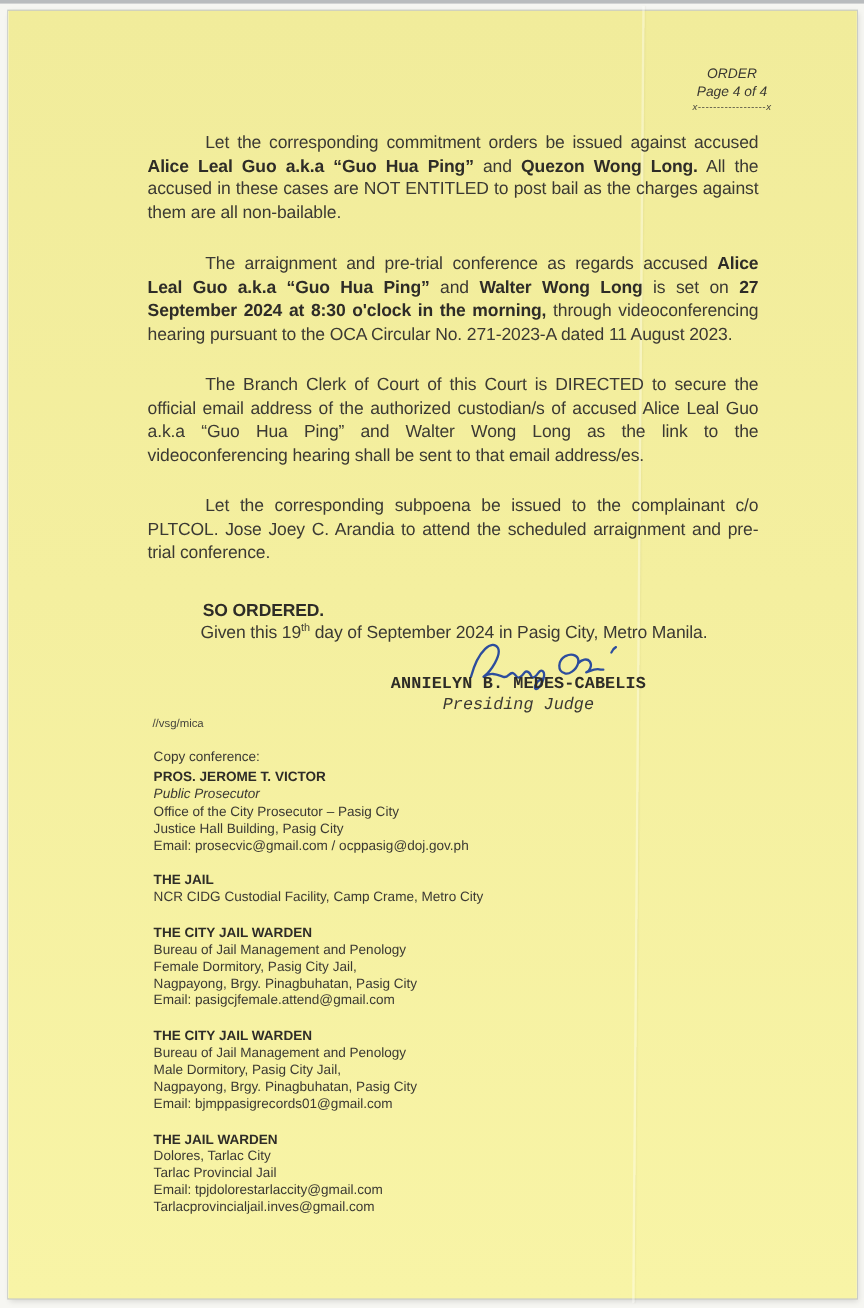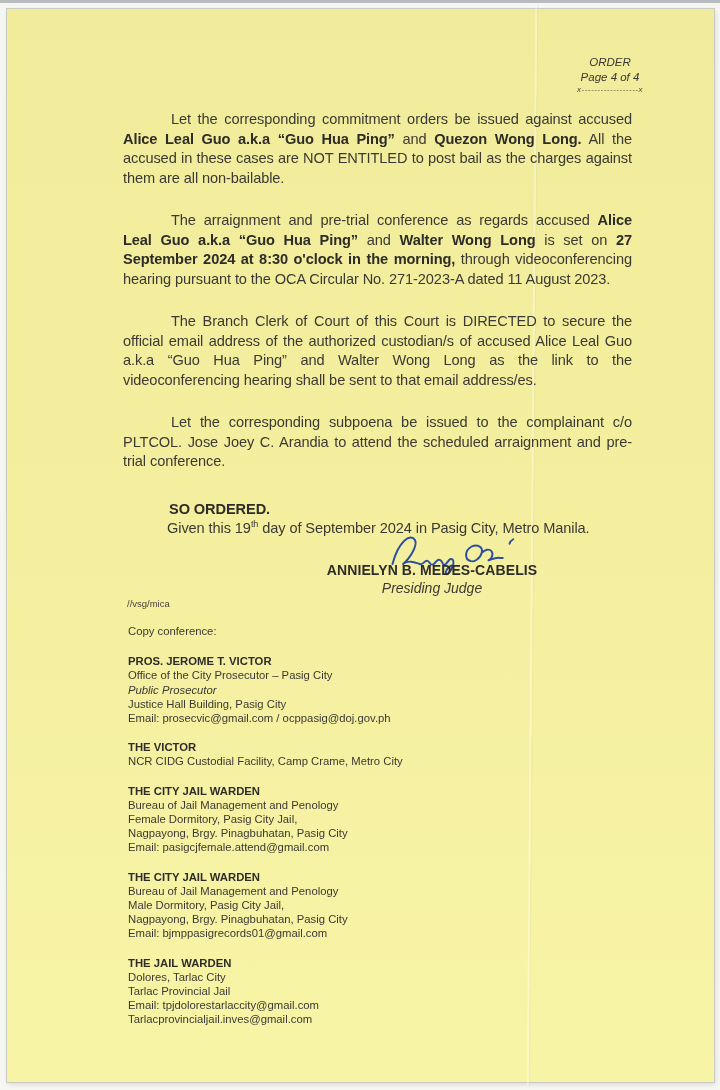--- a/index.html
+++ b/index.html
@@ -30,31 +30,31 @@
   .content{
     position:absolute;left:116px;top:101px;width:509px;
     font-size:14.6px;line-height:19.5px;letter-spacing:-0.1px;color:#3b3933;
   }
   .para{margin:0 0 23px 0;text-align:justify;text-indent:48px;}
   .b{font-weight:700;color:#2e2c27;}
   .i{font-style:italic;}
   sup{font-size:62%;line-height:0;}
   .so-ordered{margin:28px 0 0 46px;font-weight:700;color:#2e2c27;}
   .given{margin:0 0 0 44px;}
-  .sig-block{position:absolute;left:270px;top:522px;width:310px;text-align:center;}
+  .sig-block{position:absolute;left:270px;top:522px;width:310px;text-align:center;font-family:Liberation Mono, monospace;}
   .sig-block svg{display:block;margin:0 0 0 105px;}
   .judge-name{margin-top:-14px;font-weight:700;font-size:14px;letter-spacing:0.1px;color:#2e2c27;}
   .judge-title{margin-top:2px;font-style:italic;font-size:14px;color:#3b3933;}
   .initials{position:absolute;left:120px;top:589px;font-size:9.5px;color:#45433c;}
   .copy-furnished{
     position:absolute;left:121px;top:615px;width:400px;
     font-size:11.3px;line-height:14.2px;color:#3b3933;
   }
   .cf-block{margin-top:15px;}
-  .cf-block:first-of-type{margin-top:16px;}
+  .cf-block:first-of-type{margin-top:3px;}
   .cf-line.b{color:#2e2c27;}
 </style>
 </head>
 <body>
 
 <div class="photo-edge-top"></div>
 
 <div class="paper">
   <div class="crease"></div>
 
@@ -85,27 +85,27 @@
     <div class="judge-title">Presiding Judge</div>
   </div>
 
   <div class="initials">//vsg/mica</div>
 
   <div class="copy-furnished">
     <div class="cf-label">Copy conference:</div>
     <div>
         <div class="cf-block">
           <div class="cf-line b">PROS. JEROME T. VICTOR</div>
+          <div class="cf-line i">Public Prosecutor</div>
           <div class="cf-line">Office of the City Prosecutor – Pasig City</div>
-          <div class="cf-line i">Public Prosecutor</div>
           <div class="cf-line">Justice Hall Building, Pasig City</div>
           <div class="cf-line">Email: prosecvic@gmail.com / ocppasig@doj.gov.ph</div>
         </div>
         <div class="cf-block">
-          <div class="cf-line b">THE VICTOR</div>
+          <div class="cf-line b">THE JAIL</div>
           <div class="cf-line">NCR CIDG Custodial Facility, Camp Crame, Metro City</div>
         </div>
         <div class="cf-block">
           <div class="cf-line b">THE CITY JAIL WARDEN</div>
           <div class="cf-line">Bureau of Jail Management and Penology</div>
           <div class="cf-line">Female Dormitory, Pasig City Jail,</div>
           <div class="cf-line">Nagpayong, Brgy. Pinagbuhatan, Pasig City</div>
           <div class="cf-line">Email: pasigcjfemale.attend@gmail.com</div>
         </div>
         <div class="cf-block">

